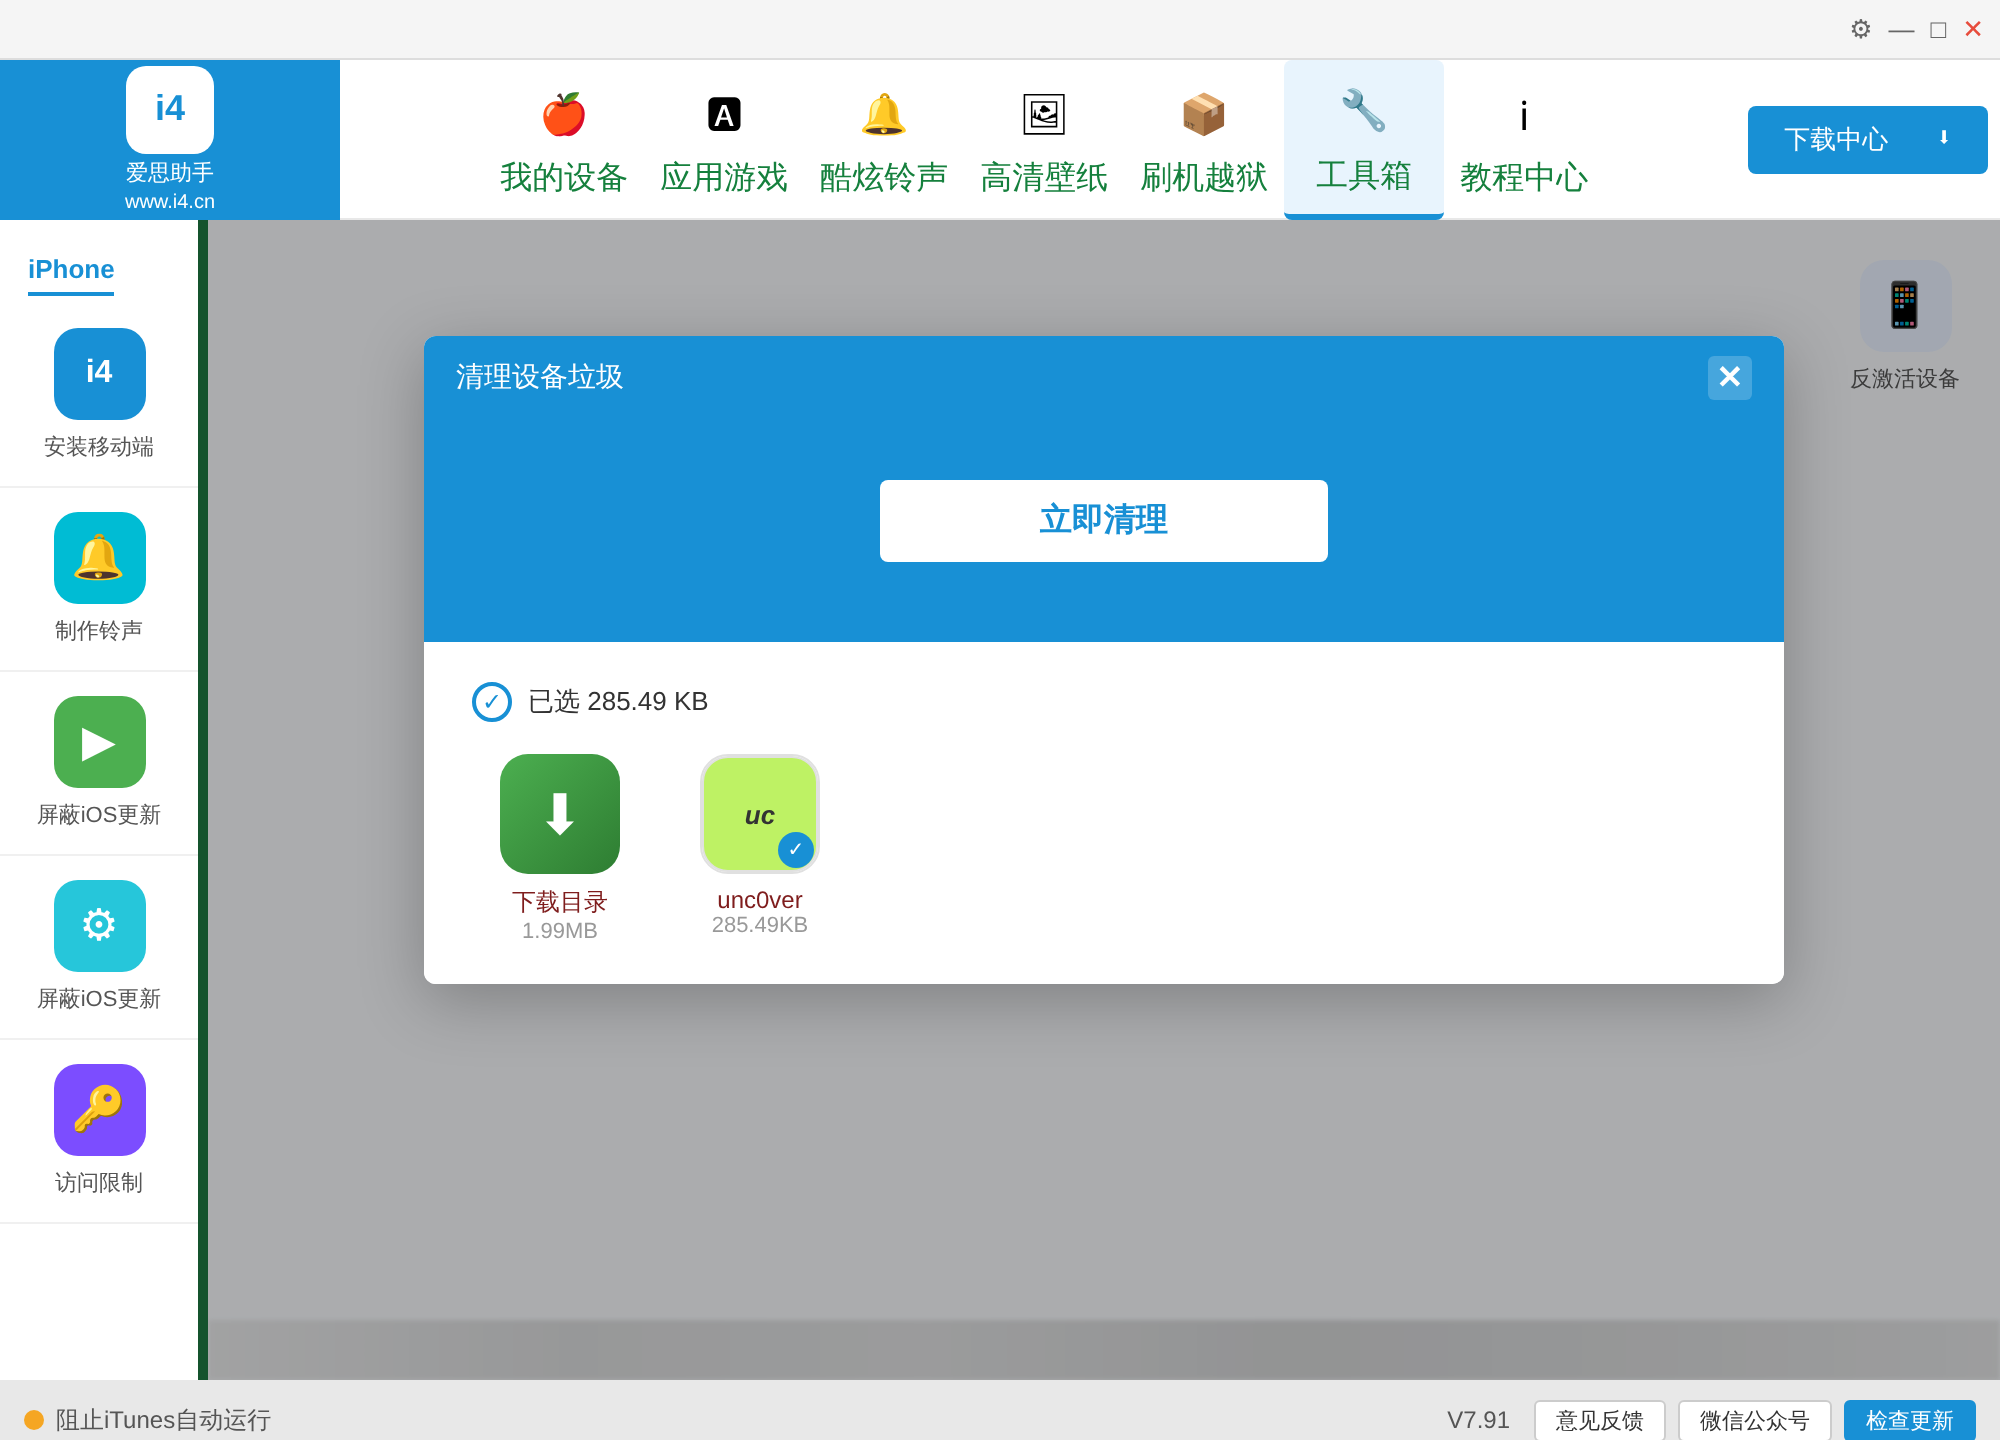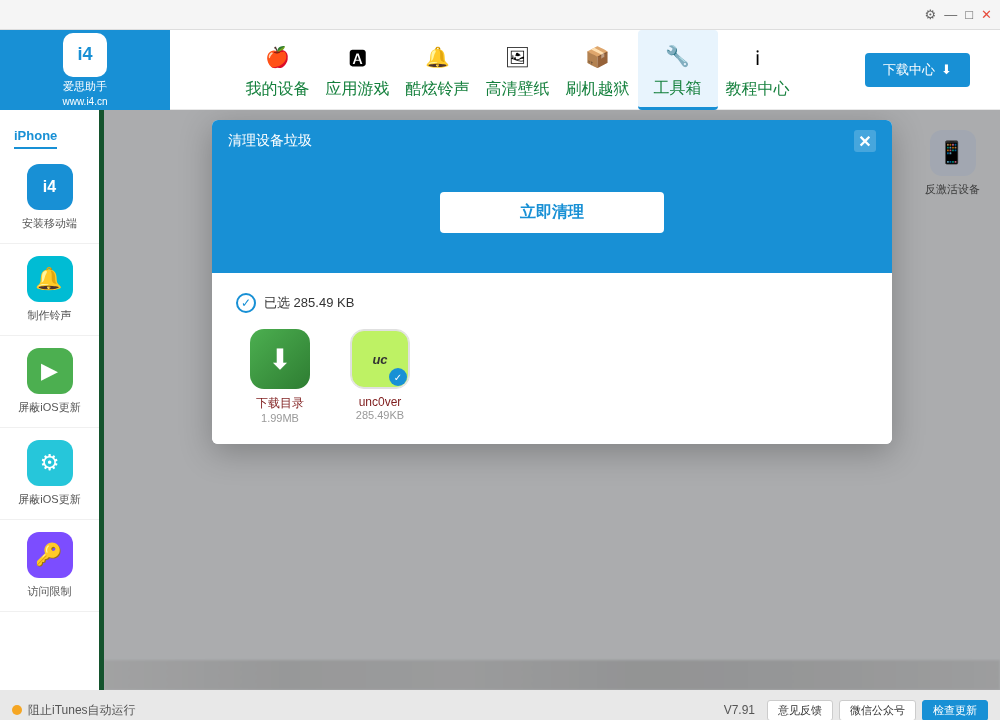--- a/index.html
+++ b/index.html
@@ -93,31 +93,32 @@
       align-items: center;
       justify-content: center;
       font-size: 20px;
       margin-bottom: 4px;
     }
     .nav-label {
       font-size: 16px;
       color: #15803d;
     }
     #download-btn {
-      margin-right: 30px;
+      margin-right: 6px;
       background: #1890d5;
       color: #fff;
       border: none;
       padding: 8px 18px;
       border-radius: 4px;
       font-size: 13px;
       cursor: pointer;
       display: flex;
       align-items: center;
-      gap: 6px;
+      gap: 24px;
+      font-family: Liberation Mono, monospace;
     }
 
     
     #main {
       width: 100%;
       height: 580px;
       display: flex;
       position: relative;
     }
 
@@ -230,20 +231,21 @@
       padding-top: 10px;
     }
 
     
     #modal {
       width: 680px;
       background: #fff;
       border-radius: 6px;
       overflow: hidden;
       box-shadow: 0 8px 32px rgba(0,0,0,0.25);
+      margin-top: 48px;
     }
     #modal-header {
       background: #1890d5;
       padding: 10px 16px;
       display: flex;
       align-items: center;
       justify-content: space-between;
     }
     .modal-title {
       color: #fff;

